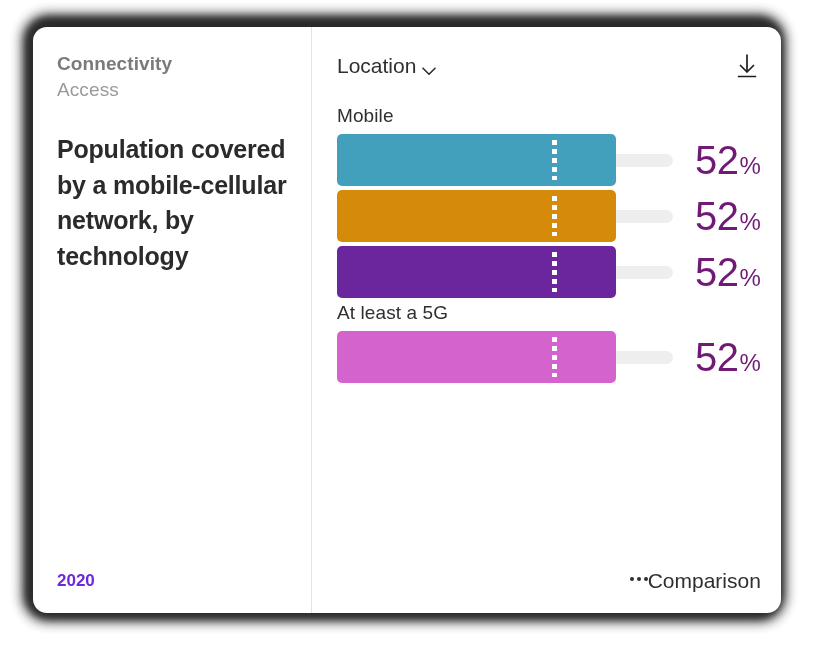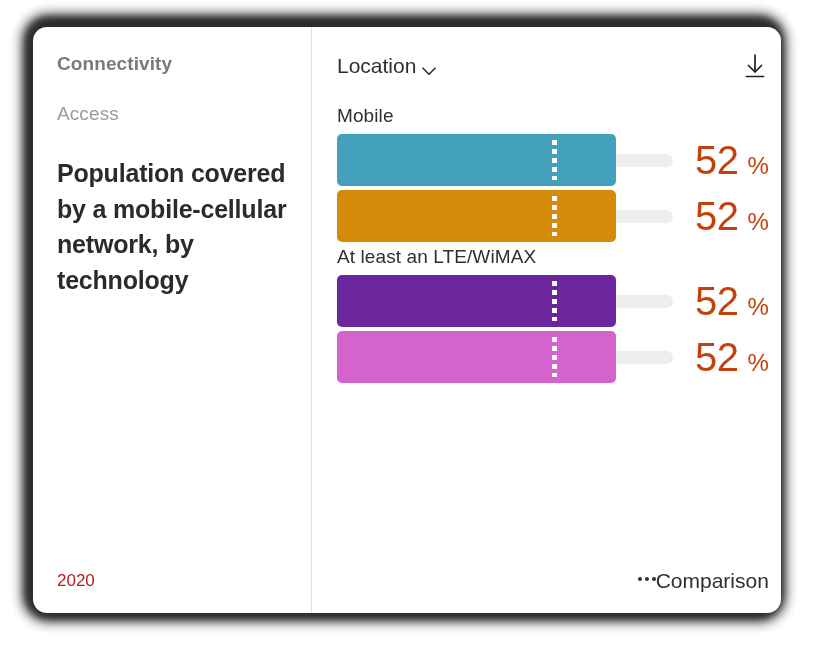--- a/index.html
+++ b/index.html
@@ -77,40 +77,39 @@
     color: #7a7a7a;
     line-height: 1.35;
     letter-spacing: 0.1px;
   }
   .eyebrow-sub {
     font-size: 19px;
     font-weight: 400;
     color: #9a9a9a;
     line-height: 1.35;
     letter-spacing: 0.1px;
-    margin-top: 24px;
   }
 
   .headline {
     margin-top: 30px;
     font-size: 25px;
     font-weight: 700;
     color: #2b2b2b;
     line-height: 1.42;
     letter-spacing: -0.2px;
     width: 232px;
   }
 
   .year {
     position: absolute;
     left: 24px;
     bottom: 22px;
     font-size: 17px;
-    font-weight: 400;
-    color: #b91c1c;
+    font-weight: 700;
+    color: #6d28d9;
   }
 
   .divider {
     position: absolute;
     left: 278px;
     top: 0;
     width: 1px;
     height: 586px;
     background: #e3e3e3;
   }
@@ -213,23 +212,22 @@
     height: 40px;
     background-image: linear-gradient(#ffffff 55%, rgba(255,255,255,0) 0%);
     background-size: 5px 9px;
     background-repeat: repeat-y;
   }
 
   .value {
     margin-left: 22px;
     display: flex;
     align-items: baseline;
-    color: #c2410c;
+    color: #701a75;
     white-space: nowrap;
-    gap: 8px;
   }
   .value-num {
     font-size: 40px;
     font-weight: 400;
     letter-spacing: -0.5px;
   }
   .value-pct {
     font-size: 24px;
     font-weight: 400;
     margin-left: 1px;
@@ -327,35 +325,35 @@
               <div class="marker" style="left:64%;"></div>
             </div>
             <div class="value">
               <span class="value-num">52</span>
               <span class="value-pct">%</span>
             </div>
           </div>
         </div>
 
         <div class="bar-row">
-          <div class="bar-label">At least an LTE/WiMAX</div>
           <div class="bar-line">
             <div class="bar-area">
               <div class="track"></div>
               <div class="fill" style="width:83%;background:#6B269E;"></div>
               <div class="marker" style="left:64%;"></div>
             </div>
             <div class="value">
               <span class="value-num">52</span>
               <span class="value-pct">%</span>
             </div>
           </div>
         </div>
 
         <div class="bar-row">
+          <div class="bar-label">At least a 5G</div>
           <div class="bar-line">
             <div class="bar-area">
               <div class="track"></div>
               <div class="fill" style="width:83%;background:#D563CE;"></div>
               <div class="marker" style="left:64%;"></div>
             </div>
             <div class="value">
               <span class="value-num">52</span>
               <span class="value-pct">%</span>
             </div>

